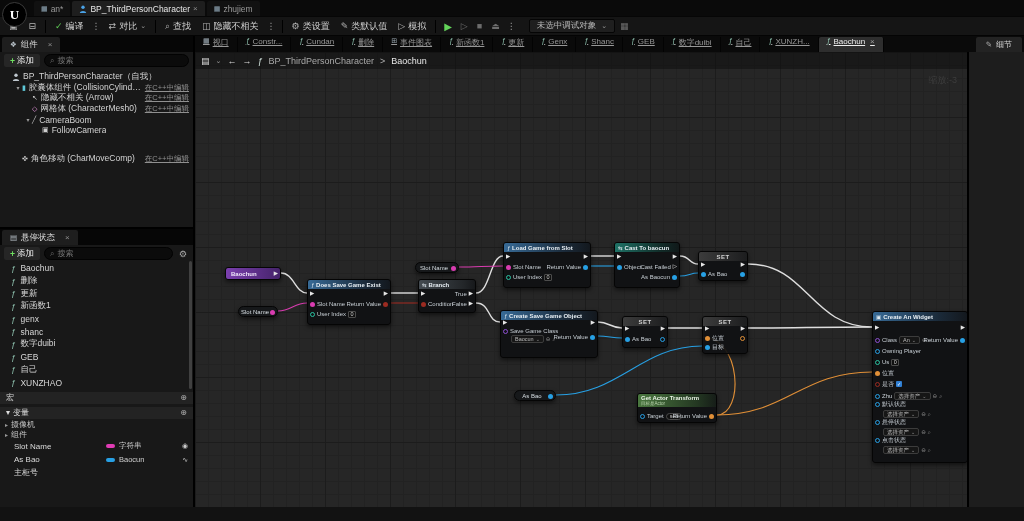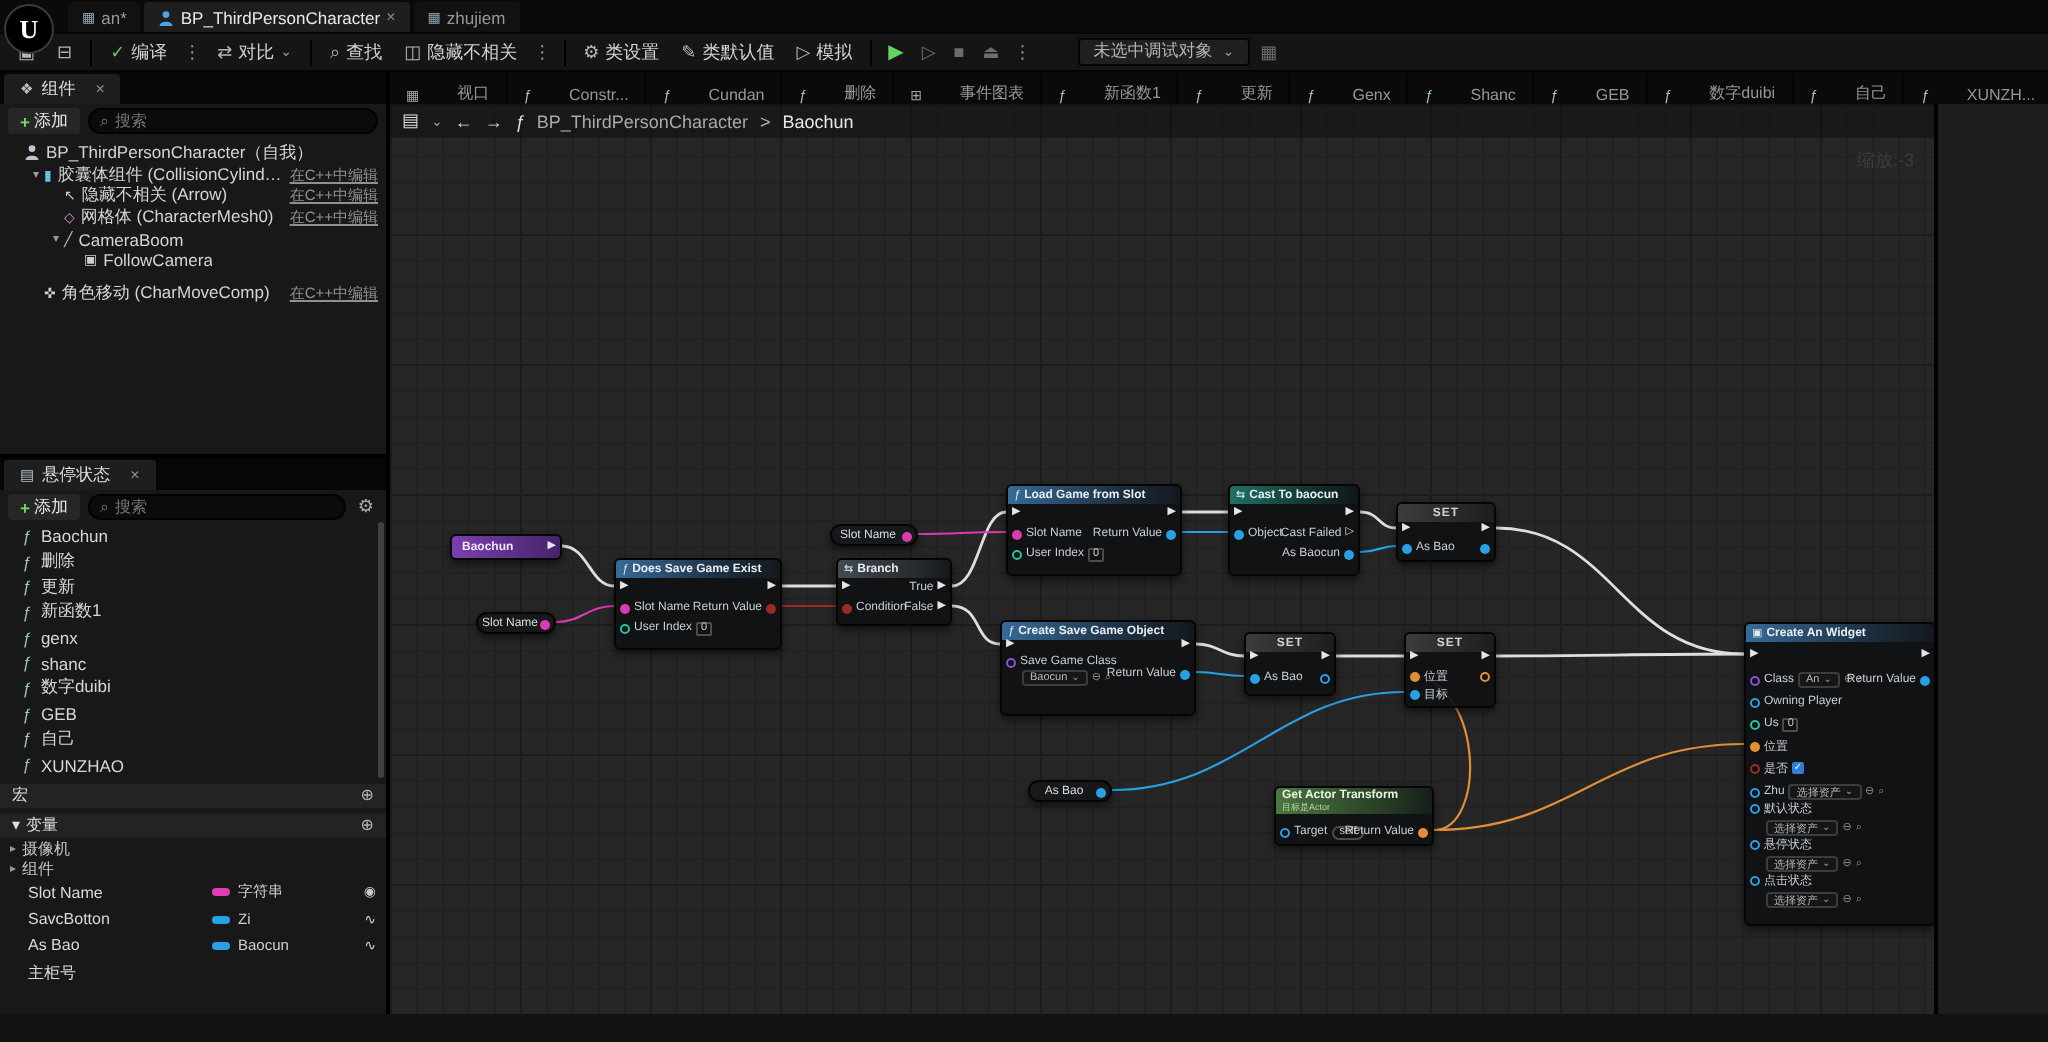--- a/index.html
+++ b/index.html
@@ -19,21 +19,21 @@
 .atab .aico{font-size:7px;color:#8fa6b5;display:flex;}
 .toolbar{height:20px;background:#151515;border-top:1px solid #060606;border-bottom:1px solid #040404;
  display:flex;align-items:center;font-size:9px;gap:1px;padding:0 4px;}
 .tbtn{display:flex;align-items:center;gap:3px;padding:0 5px;height:16px;color:#d2d2d2;}
 .tico{font-size:9px;color:#b5b5b5;}
 .green{color:#5ecb55;}
 .tsep{width:1px;height:13px;background:#000;margin:0 3px;}
 .tmore{color:#9a9a9a;font-size:9px;padding:0 2px;}
 .playbtn{color:#63d45a;font-size:10px;padding:0 4px;}
 .graybtn{color:#6d6d6d;font-size:9px;padding:0 4px;}
-.debugbox{display:flex;align-items:center;gap:5px;background:#1f1f1f;border:1px solid #050505;border-radius:2px;height:14px;padding:0 7px;font-size:8.5px;color:#b5b5b5;margin-left:20px;}
+.debugbox{display:flex;align-items:center;gap:5px;background:#1f1f1f;border:1px solid #050505;border-radius:2px;height:14px;padding:0 7px;font-size:8.5px;color:#b5b5b5;margin-left:10px;}
 .caret{font-size:7px;color:#9a9a9a;}
 
 .content{display:flex;height:471px;}
 .leftcol{width:195px;display:flex;flex-direction:column;border-right:2px solid #000;background:#141414;}
 .panel{display:flex;flex-direction:column;background:#181818;}
 .comp{height:193px;border-bottom:2px solid #000;}
 .mybp{flex:1;position:relative;overflow:hidden;}
 .ptabs{height:16px;background:#060606;display:flex;align-items:flex-end;padding-left:2px;}
 .ptab{display:flex;align-items:center;gap:4px;height:15px;padding:0 8px;background:#1e1e1e;color:#ddd;font-size:8.5px;border-radius:2px 2px 0 0;}
 .ptab .pico{font-size:7.5px;color:#b9c2c9;}
@@ -44,39 +44,39 @@
 .searchbox{flex:1;display:flex;align-items:center;gap:3px;background:#0b0b0b;border:1px solid #020202;border-radius:7px;height:13px;padding:0 5px;min-width:0;}
 .searchbox input{flex:1;background:transparent;border:none;outline:none;color:#bbb;font-size:8px;font-family:inherit;min-width:0;}
 .sico{color:#777;font-size:8px;}
 .gearbtn{color:#a8a8a8;font-size:9px;padding:0 2px;}
 .ctree{flex:1;padding-top:3px;font-size:8.5px;overflow:hidden;}
 .crow{display:flex;align-items:center;height:10.6px;padding-right:4px;white-space:nowrap;}
 .crow .exp{width:8px;color:#9a9a9a;font-size:6px;text-align:center;flex:none;}
 .crow .cico{font-size:7px;margin-right:3px;flex:none;}
 .crow .lbl{color:#d4d4d4;overflow:hidden;text-overflow:ellipsis;}
 .crow .cpplink{margin-left:auto;color:#909090;text-decoration:underline;font-size:7.5px;padding-left:4px;flex:none;}
-.crow.gap{margin-top:6px;}
+.crow.gap{margin-top:18px;}
 .bplist{flex:1;font-size:8.5px;overflow:hidden;}
 .frow{display:flex;align-items:center;height:12.7px;padding-left:11px;gap:5px;}
 .frow .f{color:#94cab6;font-style:italic;font-size:8px;}
 .frow .lbl{color:#d6d6d6;}
 .sechdr{display:flex;align-items:center;height:12px;background:#232323;padding:0 6px;margin-top:3px;font-size:8px;color:#dedede;gap:3px;}
 .sechdr .plusbtn{margin-left:auto;color:#b2b2b2;font-size:8px;}
 .grprow{display:flex;align-items:center;height:10.5px;padding-left:5px;color:#c4c4c4;font-size:8px;gap:3px;}
 .grprow .exp{font-size:6px;color:#999;}
 .vrow{display:flex;align-items:center;height:13.2px;padding-left:14px;padding-right:5px;font-size:8px;color:#dadada;}
 .vrow .vname{width:92px;flex:none;}
 .vrow .pill{width:9px;height:4px;border-radius:2px;margin-right:4px;flex:none;}
 .vrow .vtype{flex:1;font-size:7.5px;}
 .vrow .veye{color:#c9c9c9;font-size:7px;}
 .scroll{position:absolute;right:1px;top:32px;width:3px;height:128px;border-radius:2px;background:#404040;}
 
 .rightcol{flex:1;display:flex;flex-direction:column;min-width:0;}
 .gtabs{height:16px;background:#0a0a0a;display:flex;align-items:flex-end;overflow:hidden;}
-.gtab{display:flex;align-items:flex-end;gap:19px;height:15px;padding:0 8px;font-size:8px;color:#979797;border-right:1px solid #030303;white-space:nowrap;}
+.gtab{display:flex;align-items:flex-start;gap:3px;height:15px;padding:0 8px;font-size:8px;color:#979797;border-right:1px solid #030303;white-space:nowrap;text-decoration:underline;}
 .gtab .gi{font-size:7px;color:#94cab6;font-style:italic;}
 .gtab .gi.v{color:#9aa7b0;font-style:normal;}
 .gtab.active{background:#2e2e2e;color:#ededed;border-radius:2px 2px 0 0;}
 .gtab .x{font-size:8px;color:#9d9d9d;margin-left:2px;}
 .spacer{flex:1;}
 .dtab{display:flex;align-items:center;gap:4px;height:15px;padding:0 10px;background:#232323;color:#d8d8d8;font-size:8px;border-radius:2px 2px 0 0;margin-right:2px;}
 .dtab .pico{font-size:7.5px;color:#b9b9b9;}
 .rmain{flex:1;display:flex;min-height:0;}
 .canvas{position:relative;width:772px;height:455px;overflow:hidden;background-color:#262626;background-image:
  linear-gradient(#1c1c1c 1px,transparent 1px),linear-gradient(90deg,#1c1c1c 1px,transparent 1px),
@@ -340,26 +340,20 @@
             </div>
             <div class="grprow">
               <span class="exp">▸</span>
               <span>组件</span>
             </div>
             <div class="vrow">
               <span class="vname">Slot Name</span>
               <span class="pill" style="background: rgb(224, 60, 180);"></span>
               <span class="vtype" style="color: rgb(207, 207, 207);">字符串</span>
               <span class="veye">◉</span>
-            </div>
-            <div class="vrow">
-              <span class="vname">SavcBotton</span>
-              <span class="pill" style="background: rgb(39, 160, 228);"></span>
-              <span class="vtype" style="color: rgb(207, 207, 207);">Zi</span>
-              <span class="veye">∿</span>
             </div>
             <div class="vrow">
               <span class="vname">As Bao</span>
               <span class="pill" style="background: rgb(39, 160, 228);"></span>
               <span class="vtype" style="color: rgb(207, 207, 207);">Baocun</span>
               <span class="veye">∿</span>
             </div>
             <div class="vrow">
               <span class="vname">主柜号</span>
             </div>

